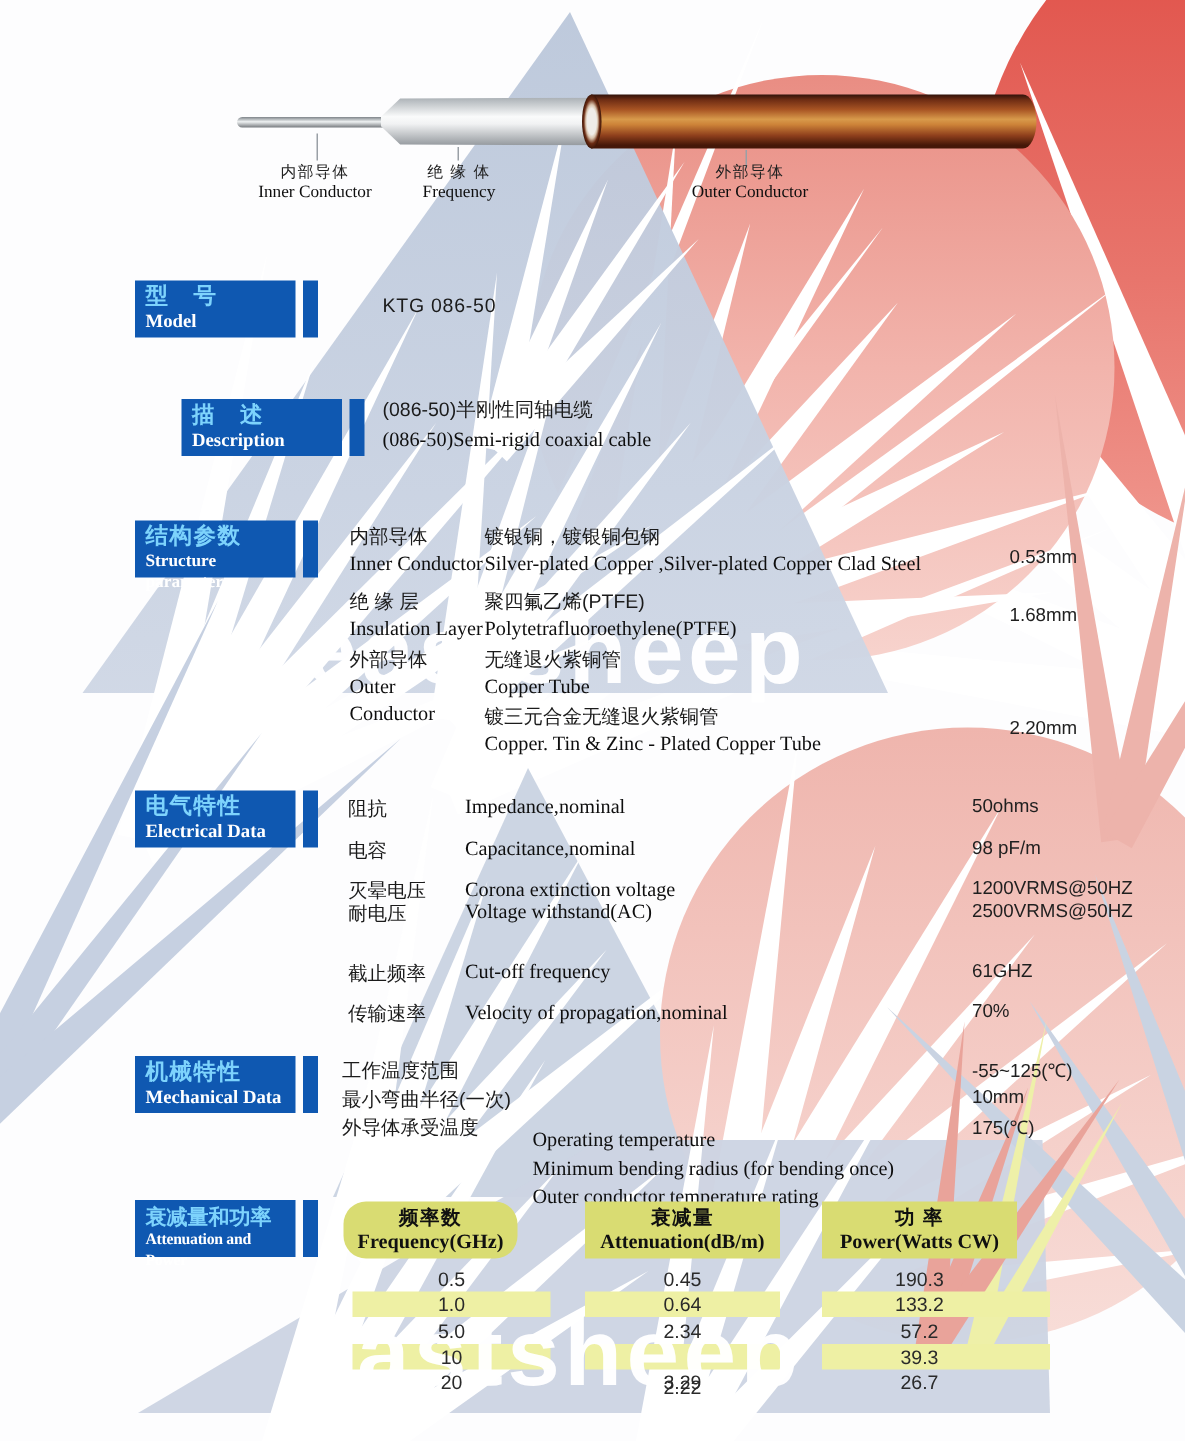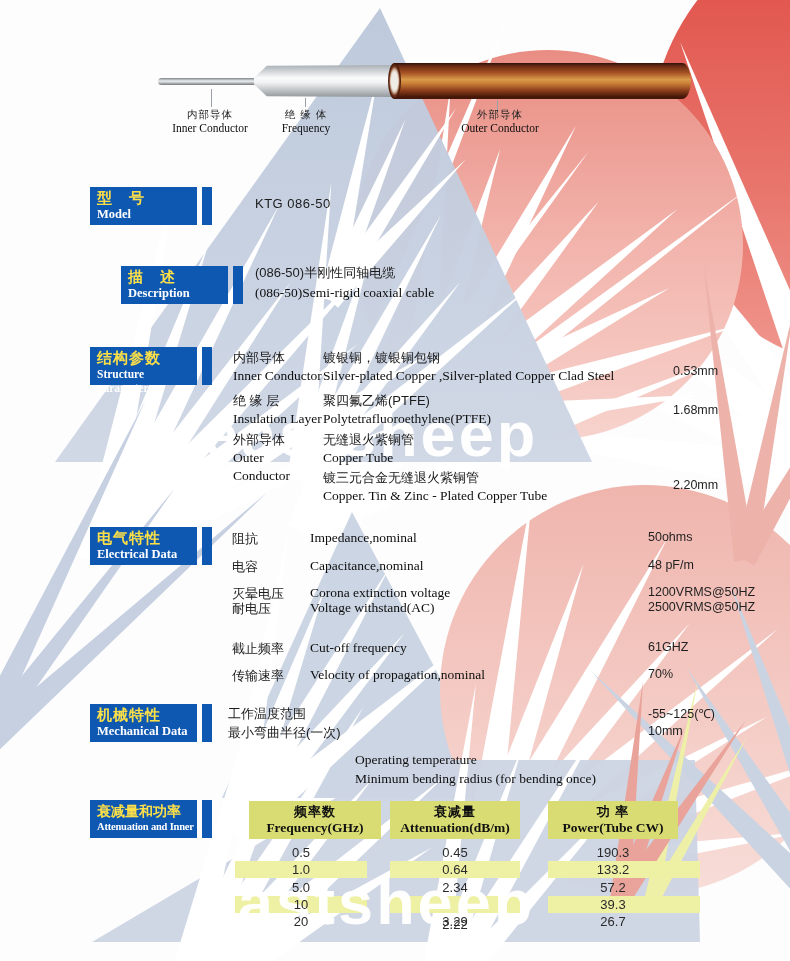--- a/index.html
+++ b/index.html
@@ -22,21 +22,21 @@
         background:linear-gradient(180deg,#30120a,#6f2d14 10%,#a85423 28%,#d89a4b 46%,#cc8238 56%,#8e3f1c 76%,#451708 94%);}
   .copper-cap{left:388px;top:63px;width:13px;height:36px;border-radius:50%;
         background:radial-gradient(ellipse at 50% 50%,#efece8 0 34%,#d8c2ac 44%,#6b2c14 58%,#381407 72%,#200b04);}
   .lline{position:absolute;z-index:3;width:1px;background:#9aa0a6;}
   .clabel{position:absolute;z-index:3;text-align:center;}
   .clabel .zh{font-size:10.5px;letter-spacing:1px;color:#222;}
   .clabel .en{font-family:"Liberation Serif",serif;font-size:11.5px;color:#0e0e0e;}
   
   .sec{position:absolute;left:90px;z-index:3;display:flex;}
   .sec-box{width:107px;height:38px;background:#0f58b1;box-sizing:border-box;padding:2px 0 0 7px;}
-  .sec-box .t-zh{font-size:15px;font-weight:bold;color:#fde047;line-height:18px;letter-spacing:1px;}
+  .sec-box .t-zh{font-size:15px;font-weight:bold;color:#7dd3fc;line-height:18px;letter-spacing:1px;}
   .sec-box .t-en{font-family:"Liberation Serif",serif;font-weight:bold;font-size:12.5px;color:#fff;line-height:14px;}
   .sec-bar{width:10px;height:38px;background:#0f58b1;margin-left:5px;}
   .sec-structure .t-en{font-size:11.5px;}
   .sec-atten .t-zh{font-size:14px;letter-spacing:0;}
   .sec-atten .t-en{font-size:10.5px;letter-spacing:-0.2px;}
   
   .zh{font-size:13px;}
   .en-serif{font-family:"Liberation Serif",serif;font-size:13.5px;color:#0e0e0e;}
   .val{font-size:12.5px;color:#1f1f1f;}
   .z3{z-index:3;}
@@ -230,21 +230,21 @@
     <div class="sec-box">
       <div class="t-zh">机械特性</div>
       <div class="t-en">Mechanical Data</div>
     </div>
     <div class="sec-bar"></div>
   </div>
 
   <div class="sec sec-atten" style="top:800px;border-radius:12px;">
     <div class="sec-box">
       <div class="t-zh">衰减量和功率</div>
-      <div class="t-en">Attenuation and Inner</div>
+      <div class="t-en">Attenuation and Power</div>
     </div>
     <div class="sec-bar"></div>
   </div>
 
   <div class="abs z3" style="left:255px;top:196px;font-size:13px;letter-spacing:0.5px;">KTG 086-50</div>
 
   <div class="abs z3 zh" style="left:255px;top:264px;">(086-50)半刚性同轴电缆</div>
   <div class="abs z3 en-serif" style="left:255px;top:285px;">(086-50)Semi-rigid coaxial cable</div>
 
   <div class="srow" style="top:348px;">
@@ -274,21 +274,21 @@
   </div>
 
   <div class="erow" style="top:530px;">
     <span class="lbl zh">阻抗</span>
     <span class="edesc en-serif">Impedance,nominal</span>
     <span class="val">50ohms</span>
   </div>
   <div class="erow" style="top:558px;">
     <span class="lbl zh">电容</span>
     <span class="edesc en-serif">Capacitance,nominal</span>
-    <span class="val">48 pF/m</span>
+    <span class="val">98 pF/m</span>
   </div>
   <div class="erow" style="top:585px;">
     <span class="lbl zh">灭晕电压</span>
     <span class="edesc en-serif">Corona extinction voltage</span>
     <span class="val">1200VRMS@50HZ</span>
   </div>
   <div class="erow" style="top:600px;">
     <span class="lbl zh">耐电压</span>
     <span class="edesc en-serif">Voltage withstand(AC)</span>
     <span class="val">2500VRMS@50HZ</span>
@@ -307,32 +307,37 @@
   <div class="mrow" style="top:705px;">
     <span class="lbl zh">工作温度范围</span>
     <span class="edesc en-serif">Operating temperature</span>
     <span class="val">-55~125(℃)</span>
   </div>
   <div class="mrow" style="top:724px;">
     <span class="lbl zh">最小弯曲半径(一次)</span>
     <span class="edesc en-serif">Minimum bending radius  (for bending once)</span>
     <span class="val">10mm</span>
   </div>
-
-  <div class="th-box" style="left:249px;top:801px;width:132px;">
+  <div class="mrow" style="top:743px;">
+    <span class="lbl zh">外导体承受温度</span>
+    <span class="edesc en-serif">Outer conductor temperature rating</span>
+    <span class="val">175(℃)</span>
+  </div>
+
+  <div class="th-box" style="left:229px;top:801px;width:116px;border-radius:15px;">
     <div class="t1">频率数</div>
     <div class="t2">Frequency(GHz)</div>
   </div>
   <div class="th-box" style="left:390px;top:801px;width:130px;">
     <div class="t1">衰减量</div>
     <div class="t2">Attenuation(dB/m)</div>
   </div>
   <div class="th-box" style="left:548px;top:801px;width:130px;">
     <div class="t1">功  率</div>
-    <div class="t2">Power(Tube CW)</div>
+    <div class="t2">Power(Watts CW)</div>
   </div>
 
   <div class="stripe" style="left:235px;top:861px;width:132px;"></div>
   <div class="stripe" style="left:390px;top:861px;width:130px;"></div>
   <div class="stripe" style="left:548px;top:861px;width:152px;"></div>
   <div class="stripe" style="left:235px;top:896px;width:132px;"></div>
   <div class="stripe" style="left:390px;top:896px;width:130px;"></div>
   <div class="stripe" style="left:548px;top:896px;width:152px;"></div>
 
   <span class="tcell" style="left:235px;top:845px;width:132px;">0.5</span>

